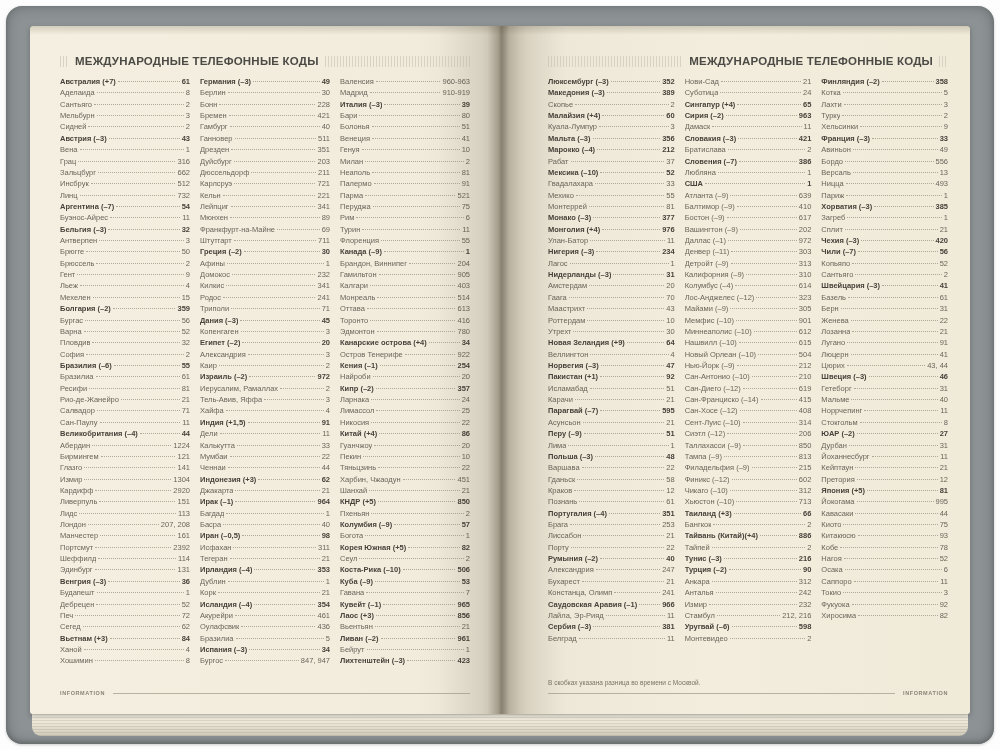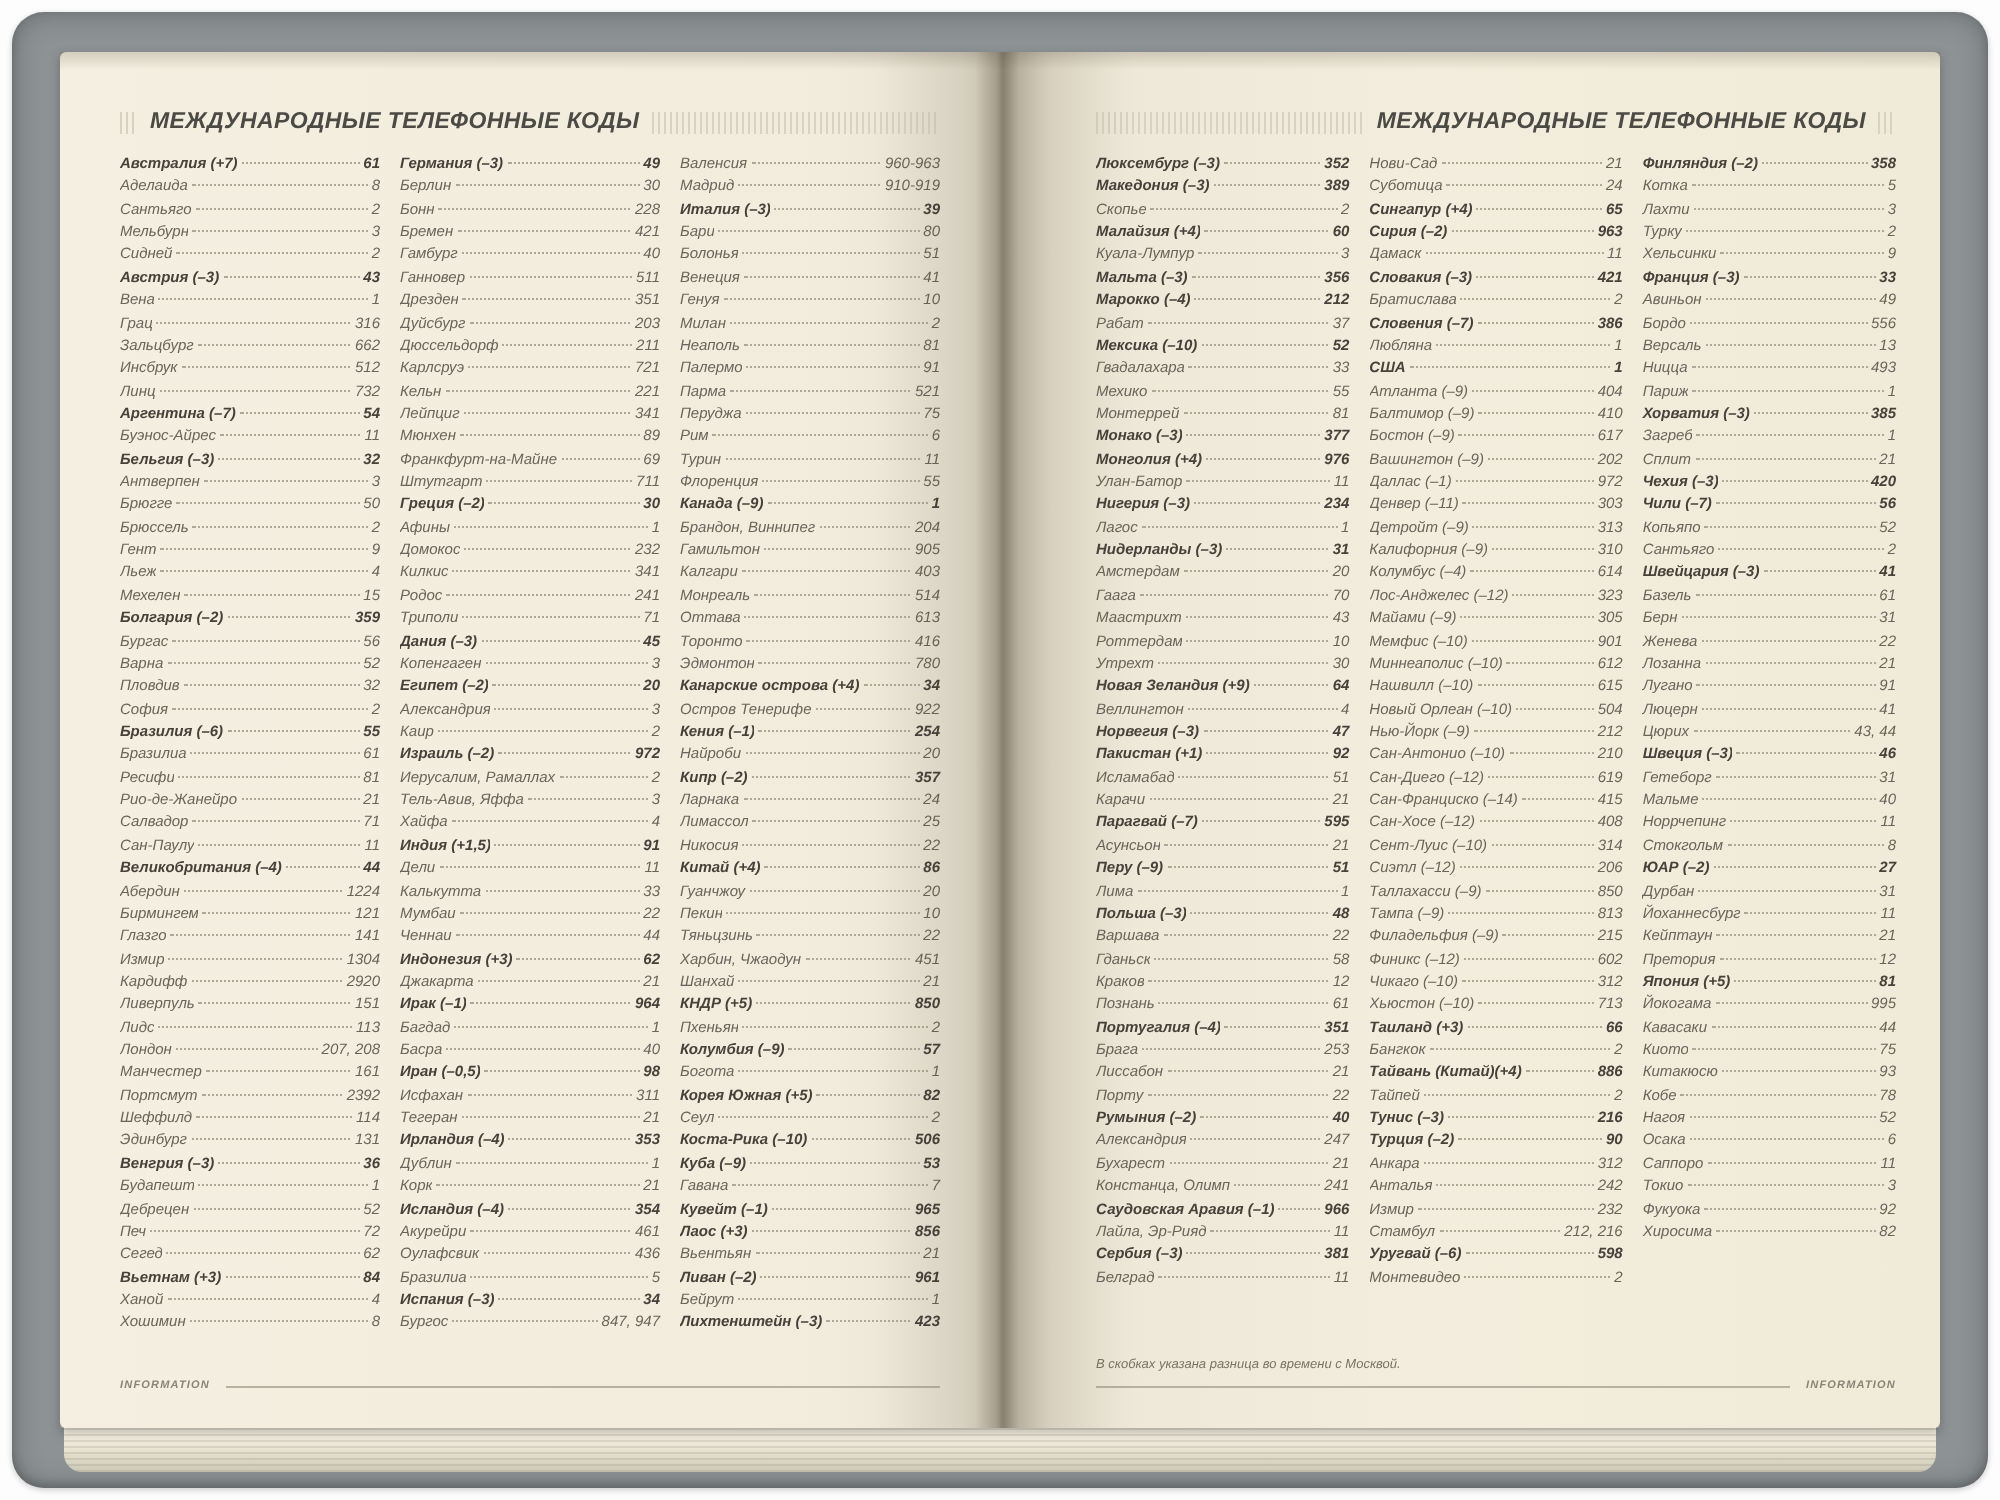--- a/index.html
+++ b/index.html
@@ -4,21 +4,21 @@
 <style>
   html,body{margin:0;padding:0;width:1000px;height:750px;background:#fdfdfd;font-family:"Liberation Sans",sans-serif;}
   .book{position:absolute;left:6px;top:6px;width:988px;height:738px;background:var(--cover,#8d9395);
         border-radius:16px;box-shadow:inset 0 0 14px rgba(0,0,0,.28), inset 0 -2px 4px rgba(0,0,0,.18), 0 1px 3px rgba(0,0,0,.2);}
   .fore-edge{position:absolute;left:26px;right:26px;top:706px;height:24px;border-radius:0 0 9px 9px;
         background:linear-gradient(180deg,#f8f4e8 0%,#ece7d7 45%,#cdc8b8 100%);overflow:hidden;}
   .fore-edge::after{content:"";position:absolute;inset:0;
         background:repeating-linear-gradient(180deg,transparent 0 2px,rgba(120,110,88,.16) 2px 3px);}
   .spread{position:absolute;left:24px;top:20px;width:940px;height:688px;display:flex;
         box-shadow:0 2px 5px rgba(0,0,0,.25);}
-  .page{width:470px;box-sizing:border-box;display:flex;flex-direction:column;position:relative;font-style:italic;}
+  .page{width:470px;box-sizing:border-box;display:flex;flex-direction:column;position:relative;}
   .page.left{padding:28px 30px 14px 30px;border-radius:3px 0 0 3px;
         background:linear-gradient(90deg,#f4efe0 0%,#f2ecdd 82%,#e7e1d1 96%,#d6cfbe 100%);}
   .page.right{padding:28px 22px 14px 48px;border-radius:0 3px 3px 0;
         background:linear-gradient(90deg,#cfc8b7 0%,#e4ddcc 4%,#eee8d8 12%,#f3eddd 45%,#f0ead9 100%);}
   .spread::before{content:"";position:absolute;left:0;right:0;top:0;height:9px;
         background:linear-gradient(180deg,rgba(60,50,30,.18),rgba(60,50,30,0));pointer-events:none;z-index:5;}
   .gutter-shadow{position:absolute;left:408px;top:0;bottom:0;width:130px;pointer-events:none;z-index:4;
         background:linear-gradient(90deg,rgba(55,45,28,0) 0%,rgba(55,45,28,.10) 38%,rgba(55,45,28,.30) 46%,rgba(35,28,16,.42) 49%,rgba(55,45,28,.20) 55%,rgba(55,45,28,.08) 68%,rgba(55,45,28,0) 100%);}
   .page-header{display:flex;align-items:center;height:14px;margin-bottom:9px;}
   .hatch{height:11px;background:repeating-linear-gradient(90deg,var(--hatch,#d8d2c2) 0 1px,transparent 1px 3px);}
@@ -1154,21 +1154,21 @@
               <span class="vl">1</span>
             </div>
             <div class="row b">
               <span class="nm">США</span>
               <span class="ld"></span>
               <span class="vl">1</span>
             </div>
             <div class="row">
               <span class="nm">Атланта (–9)</span>
               <span class="ld"></span>
-              <span class="vl">404</span>
+              <span class="vl">639</span>
             </div>
             <div class="row">
               <span class="nm">Балтимор (–9)</span>
               <span class="ld"></span>
               <span class="vl">410</span>
             </div>
             <div class="row">
               <span class="nm">Бостон (–9)</span>
               <span class="ld"></span>
               <span class="vl">617</span>

